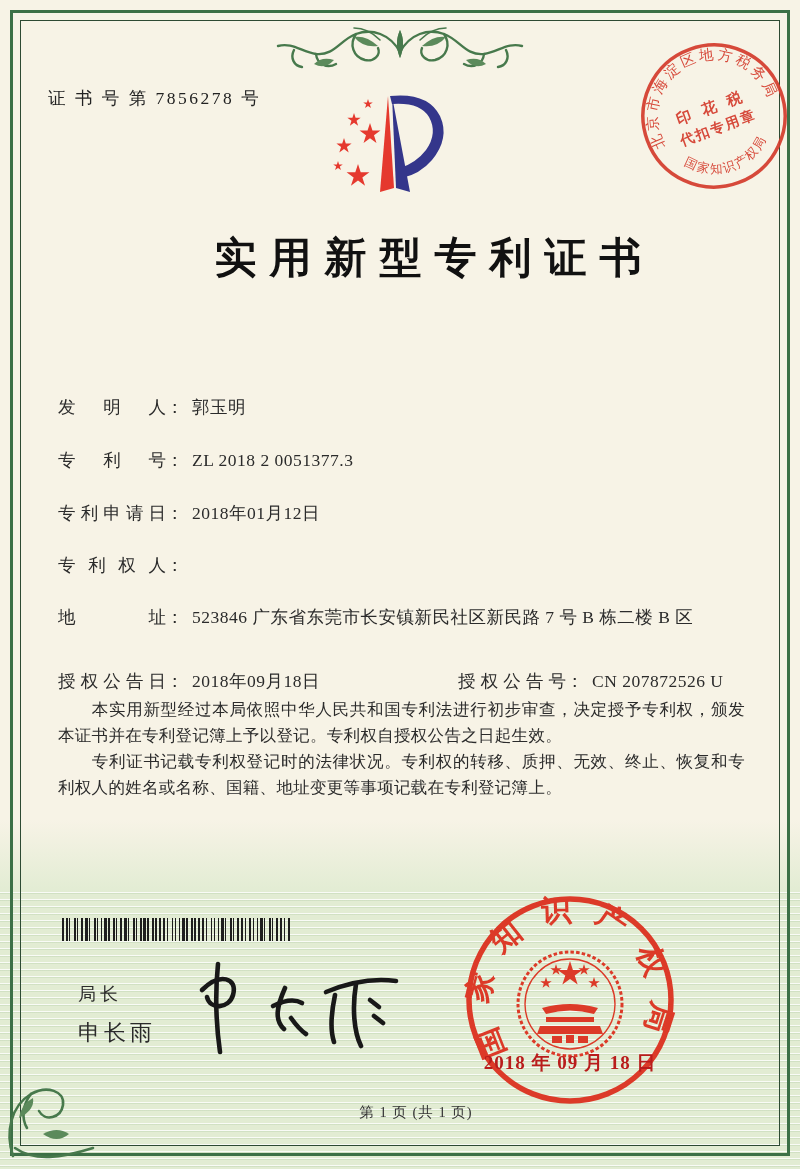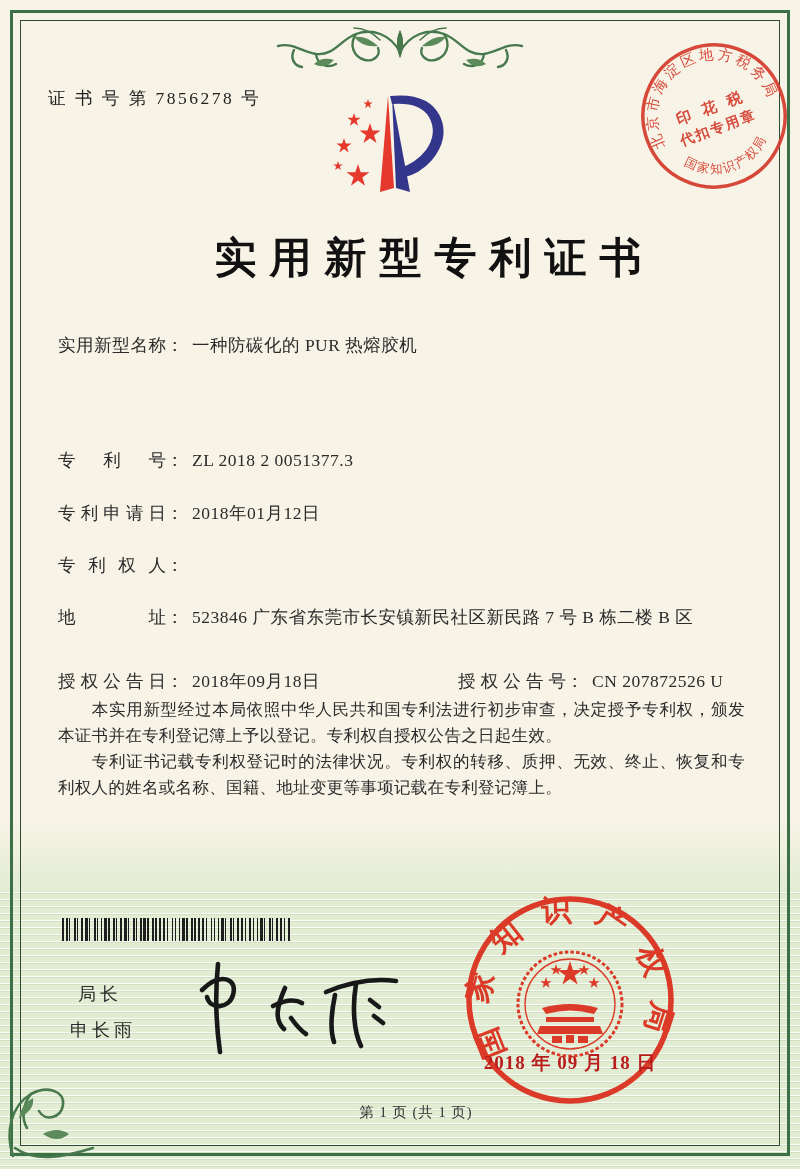--- a/index.html
+++ b/index.html
@@ -40,21 +40,21 @@
     text-align:justify;}
   .paras p{margin:0;text-indent:2.05em;letter-spacing:.3px;}
   .barcode{position:absolute;left:62px;top:918px;width:228px;height:23px;
     background:
       repeating-linear-gradient(90deg,#1e1e1e 0 1.5px,transparent 1.5px 3.5px,
         #1e1e1e 3.5px 6px,transparent 6px 7.5px,
         #1e1e1e 7.5px 8.5px,transparent 8.5px 12px,
         #1e1e1e 12px 14px,transparent 14px 15.5px,
         #1e1e1e 15.5px 16.5px,transparent 16.5px 19.5px);}
   .official-title{position:absolute;left:78px;top:982px;font-size:18px;letter-spacing:4px;}
-  .official-name{position:absolute;left:70px;top:1018px;font-size:18px;letter-spacing:4px;}
+  .official-name{position:absolute;left:78px;top:1018px;font-size:22px;letter-spacing:4px;}
   .sig{position:absolute;left:188px;top:948px;width:232px;height:118px;}
   .seal{position:absolute;left:456px;top:886px;width:228px;height:228px;}
   .seal-date{position:absolute;left:462px;top:1050px;width:216px;text-align:center;
     font-size:19px;color:#b91c1c;letter-spacing:1px;font-weight:bold;}
   .footer{position:absolute;left:16px;top:1103px;width:100%;text-align:center;
     font-size:14.5px;letter-spacing:1px;color:#333;}
 </style>
 </head>
 <body>
 
@@ -120,23 +120,23 @@
         <textPath href="#taxBot">国家知识产权局</textPath>
       </text>
       <text x="80" y="76" text-anchor="middle" font-size="15" font-weight="bold" style="letter-spacing:4px">印 花 税</text>
       <text x="80" y="97" text-anchor="middle" font-size="14" font-weight="bold" style="letter-spacing:2px">代扣专用章</text>
     </g>
   </svg>
 
   <h1 class="title">实用新型专利证书</h1>
 
   <div class="fields">
-    <div class="row r1">
-      <span class="lbl"><span class="lbl-in">实用新型名称</span><span>：</span></span>
-      <span class="val">一种防碳化的 PUR 热熔胶机</span>
+    <div class="row r2">
+      <span class="lbl"><span class="lbl-in">发明人</span><span>：</span></span>
+      <span class="val">郭玉明</span>
     </div>
     <div class="row r3">
       <span class="lbl"><span class="lbl-in">专利号</span><span>：</span></span>
       <span class="val">ZL 2018 2 0051377.3</span>
     </div>
     <div class="row r4">
       <span class="lbl"><span class="lbl-in">专利申请日</span><span>：</span></span>
       <span class="val">2018年01月12日</span>
     </div>
     <div class="row r5">

